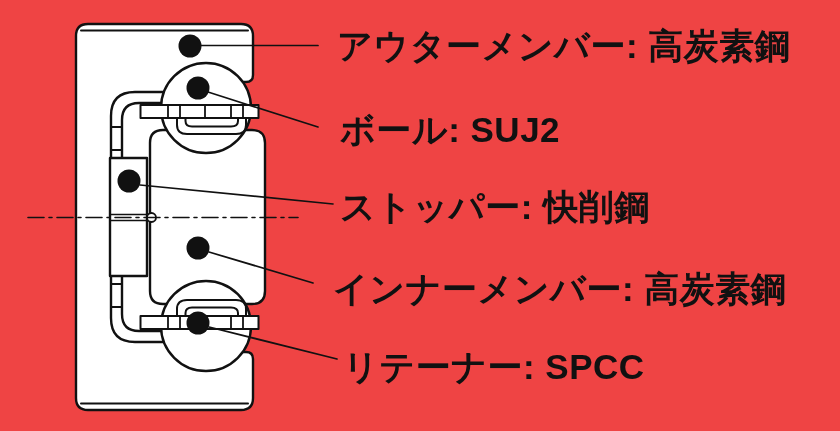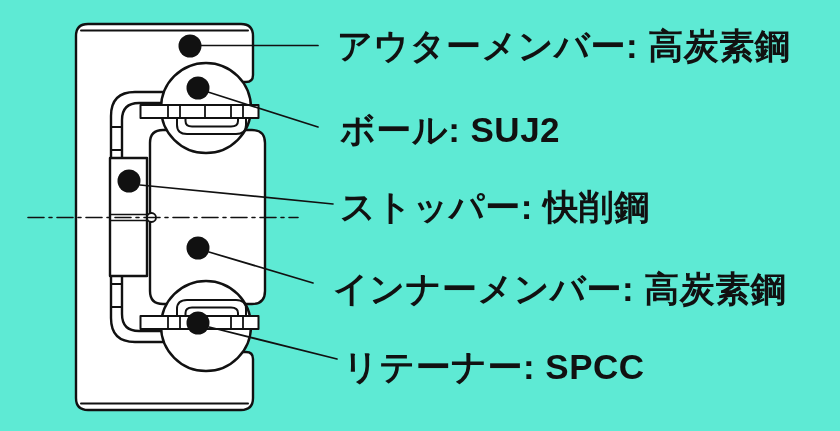--- a/index.html
+++ b/index.html
@@ -1,19 +1,19 @@
 <!DOCTYPE html>
 <html><head>
 <meta charset="utf-8">
 <style>
   html,body{margin:0;padding:0;background:#ffffff;}
   .stage{
     position:relative;
     width:840px;height:431px;
-    background:#5eead4;
+    background:#ef4444;
     overflow:hidden;
     font-family:"Liberation Sans","DejaVu Sans",sans-serif;
   }
   svg{display:block;}
   text.part-label{
     font-family:"Liberation Sans","DejaVu Sans",sans-serif;
     font-size:35px;
     font-weight:600;
     fill:#111111;
     letter-spacing:0.5px;

